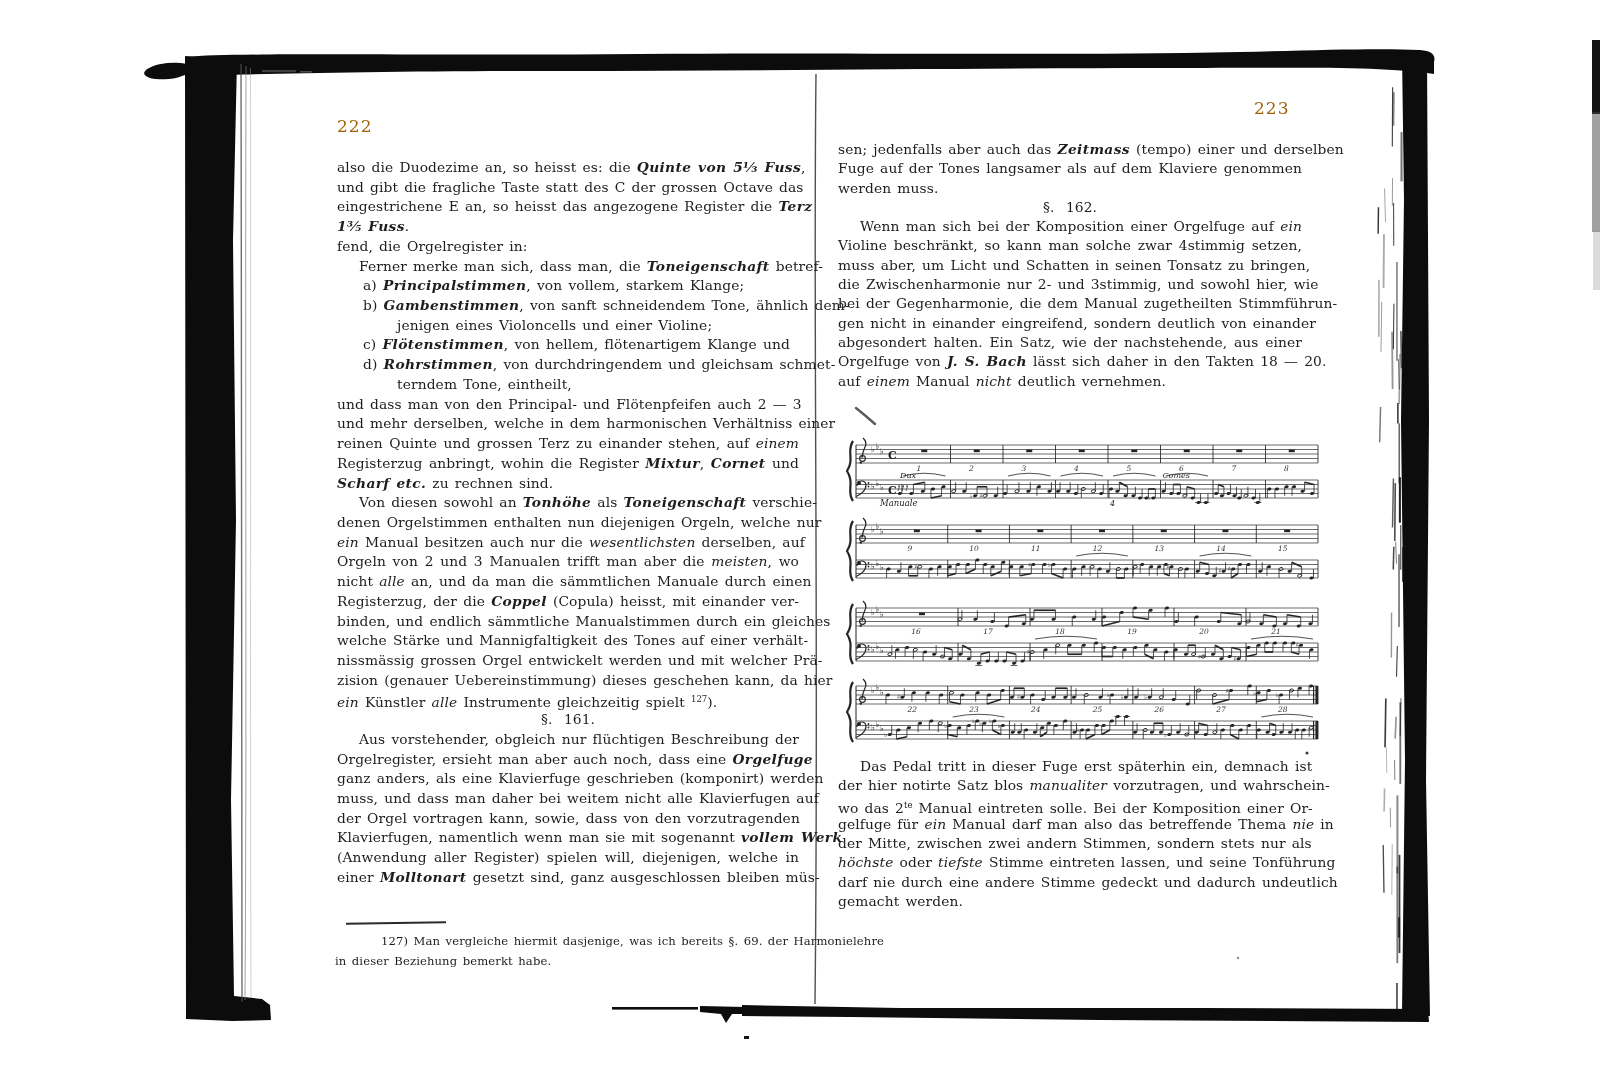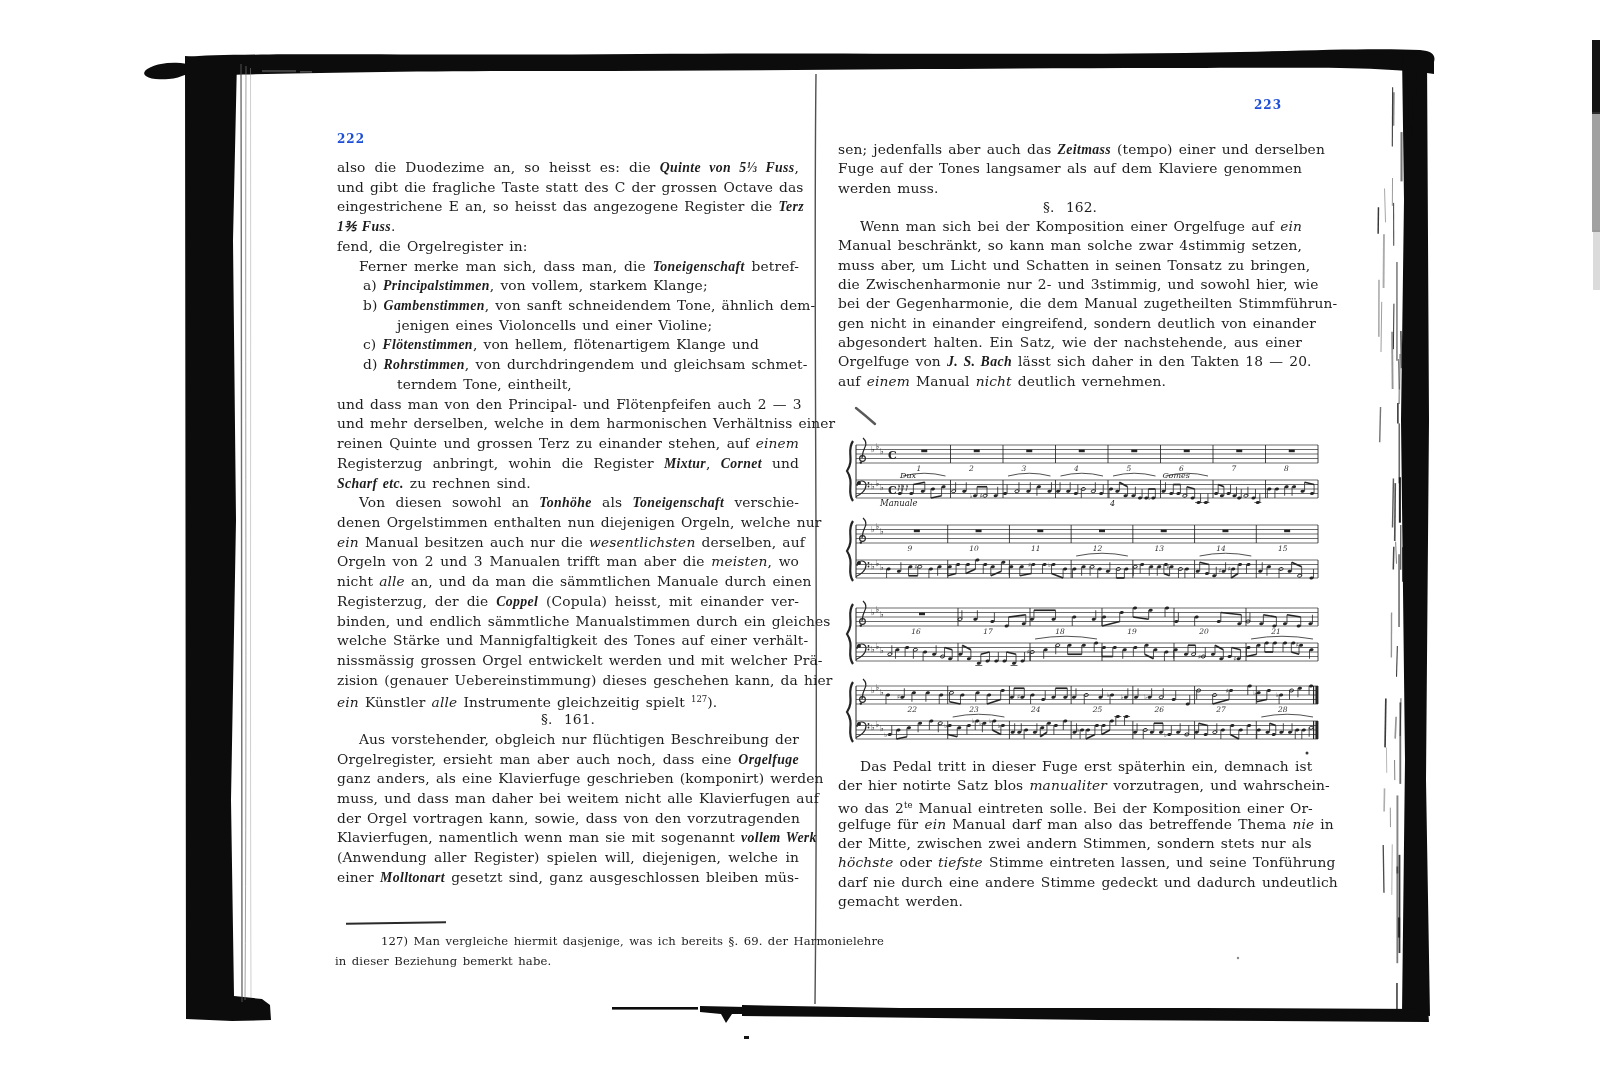--- a/index.html
+++ b/index.html
@@ -1,29 +1,29 @@
 <!DOCTYPE html>
 <html><head>
 <meta charset="utf-8">
 <style>
   html,body{margin:0;padding:0;background:#ffffff;}
   #scan{position:relative;width:1600px;height:1078px;background:#ffffff;overflow:hidden;
         font-family:"DejaVu Serif", serif;color:#1c1c1c;}
   #frame-svg{position:absolute;left:0;top:0;z-index:0;}
-  .pagenum{position:absolute;z-index:2;font-weight:700;font-size:12px;letter-spacing:1px;color:#1d4ed8;}
+  .pagenum{position:absolute;z-index:2;font-weight:400;font-size:17px;letter-spacing:1px;color:#a16207;}
   .col{position:absolute;z-index:2;}
   .ln{white-space:nowrap;letter-spacing:0.12px;word-spacing:1.6px;color:#1d1d1d;}
   .lp .ln{height:19.72px;line-height:19.72px;font-size:13.8px;width:462px;}
   .rp .ln{height:19.3px;line-height:19.3px;font-size:13.8px;width:464px;}
   .fn .ln{height:19.5px;line-height:19.5px;font-size:11.6px;width:468px;}
   .ln.j{text-align:justify;text-align-last:justify;}
   .ln.l{text-align:left;}
   .ln.c{text-align:center;text-align-last:center;word-spacing:7px;}
   .ln i{font-style:italic;}
-  .ln i.bi{font-style:italic;font-weight:700;letter-spacing:0.35px;font-family:Liberation Serif, serif;}
+  .ln i.bi{font-style:italic;font-weight:700;letter-spacing:0.35px;}
   .ln sup{font-size:8.5px;vertical-align:5px;letter-spacing:0;}
   #footnote-rule{position:absolute;left:346px;top:922px;width:100px;height:1.6px;
         background:#2a2a2a;transform:rotate(-0.8deg);z-index:2;}
   .music{position:absolute;left:842px;z-index:2;}
 </style>
 </head>
 <body>
 
 <div id="scan">
 
@@ -91,21 +91,21 @@
         <line x1="1400.7583801171277" y1="524.9995659291744" x2="1400.7583801171277" y2="569.777834136039" stroke="#111" stroke-width="1.17" opacity="0.74"></line>
         <line x1="1402.9002838805318" y1="547.2452601324767" x2="1402.9002838805318" y2="581.7792732547969" stroke="#111" stroke-width="1.37" opacity="0.98"></line>
         <line x1="1397.4223448103294" y1="795.4042022489011" x2="1397.4223448103294" y2="873.4682446718216" stroke="#111" stroke-width="1.95" opacity="0.50"></line>
         <line x1="1399.0253594643436" y1="917.4496651627123" x2="1399.0253594643436" y2="937.5592821836472" stroke="#111" stroke-width="2.22" opacity="0.75"></line>
         <line x1="1399.894628078211" y1="477.2128505911678" x2="1399.894628078211" y2="522.6968685630709" stroke="#111" stroke-width="2.05" opacity="0.93"></line>
         <line x1="1397.8863065943588" y1="403.11740843579173" x2="1397.8863065943588" y2="423.42119839042425" stroke="#111" stroke-width="1.45" opacity="0.91"></line>
         <line x1="1399.4732442984823" y1="854.8222065065056" x2="1399.4732442984823" y2="953.0518865119666" stroke="#111" stroke-width="1.81" opacity="0.82"></line>
       </g>
   </svg>
 
-  <div class="pagenum" style="left:337px;top:132px;">222</div>
+  <div class="pagenum" style="left:337px;top:116px;">222</div>
   <div class="col lp" id="left-col" style="left:337px;top:158px;width:462px;">
       <div class="ln j">also die Duodezime an, so heisst es: die <i class="bi">Quinte von 5⅓ Fuss</i>,</div>
       <div class="ln j">und gibt die fragliche Taste statt des C der grossen Octave das</div>
       <div class="ln j">eingestrichene E an, so heisst das angezogene Register die <i class="bi">Terz</i></div>
       <div class="ln l"><i class="bi">1⅗ Fuss</i>.</div>
       <div class="ln l">fend, die Orgelregister in:</div>
       <div class="ln j" style="padding-left: 22px; width: calc(100% - 22px);">Ferner merke man sich, dass man, die <i class="bi">Toneigenschaft</i> betref-</div>
       <div class="ln l" style="padding-left: 26px; width: calc(100% - 26px);">a) <i class="bi">Principalstimmen</i>, von vollem, starkem Klange;</div>
       <div class="ln j" style="padding-left: 26px; width: calc(100% - 26px);">b) <i class="bi">Gambenstimmen</i>, von sanft schneidendem Tone, ähnlich dem-</div>
       <div class="ln l" style="padding-left: 60px; width: calc(100% - 60px);">jenigen eines Violoncells und einer Violine;</div>
@@ -144,21 +144,21 @@
       <div class="ln l">in dieser Beziehung bemerkt habe.</div>
     </div>
 
   <div class="pagenum" style="left:1254px;top:98px;">223</div>
   <div class="col rp" id="right-col-top" style="left:838px;top:140px;width:464px;">
       <div class="ln j">sen; jedenfalls aber auch das <i class="bi">Zeitmass</i> (tempo) einer und derselben</div>
       <div class="ln j">Fuge auf der Tones langsamer als auf dem Klaviere genommen</div>
       <div class="ln l">werden muss.</div>
       <div class="ln c">§. 162.</div>
       <div class="ln j" style="padding-left: 22px; width: calc(100% - 22px);">Wenn man sich bei der Komposition einer Orgelfuge auf <i>ein</i></div>
-      <div class="ln j">Manual beschränkt, so kann man solche zwar 4stimmig setzen,</div>
+      <div class="ln j">Violine beschränkt, so kann man solche zwar 4stimmig setzen,</div>
       <div class="ln j">muss aber, um Licht und Schatten in seinen Tonsatz zu bringen,</div>
       <div class="ln j">die Zwischenharmonie nur 2- und 3stimmig, und sowohl hier, wie</div>
       <div class="ln j">bei der Gegenharmonie, die dem Manual zugetheilten Stimmführun-</div>
       <div class="ln j">gen nicht in einander eingreifend, sondern deutlich von einander</div>
       <div class="ln j">abgesondert halten.  Ein Satz, wie der nachstehende, aus einer</div>
       <div class="ln j">Orgelfuge von <i class="bi">J. S. Bach</i> lässt sich daher in den Takten 18 — 20.</div>
       <div class="ln l">auf <i>einem</i> Manual <i>nicht</i> deutlich vernehmen.</div>
     </div>
   <div id="music-holder">
       <svg width="480" height="80" class="music" style="top:435px;">

